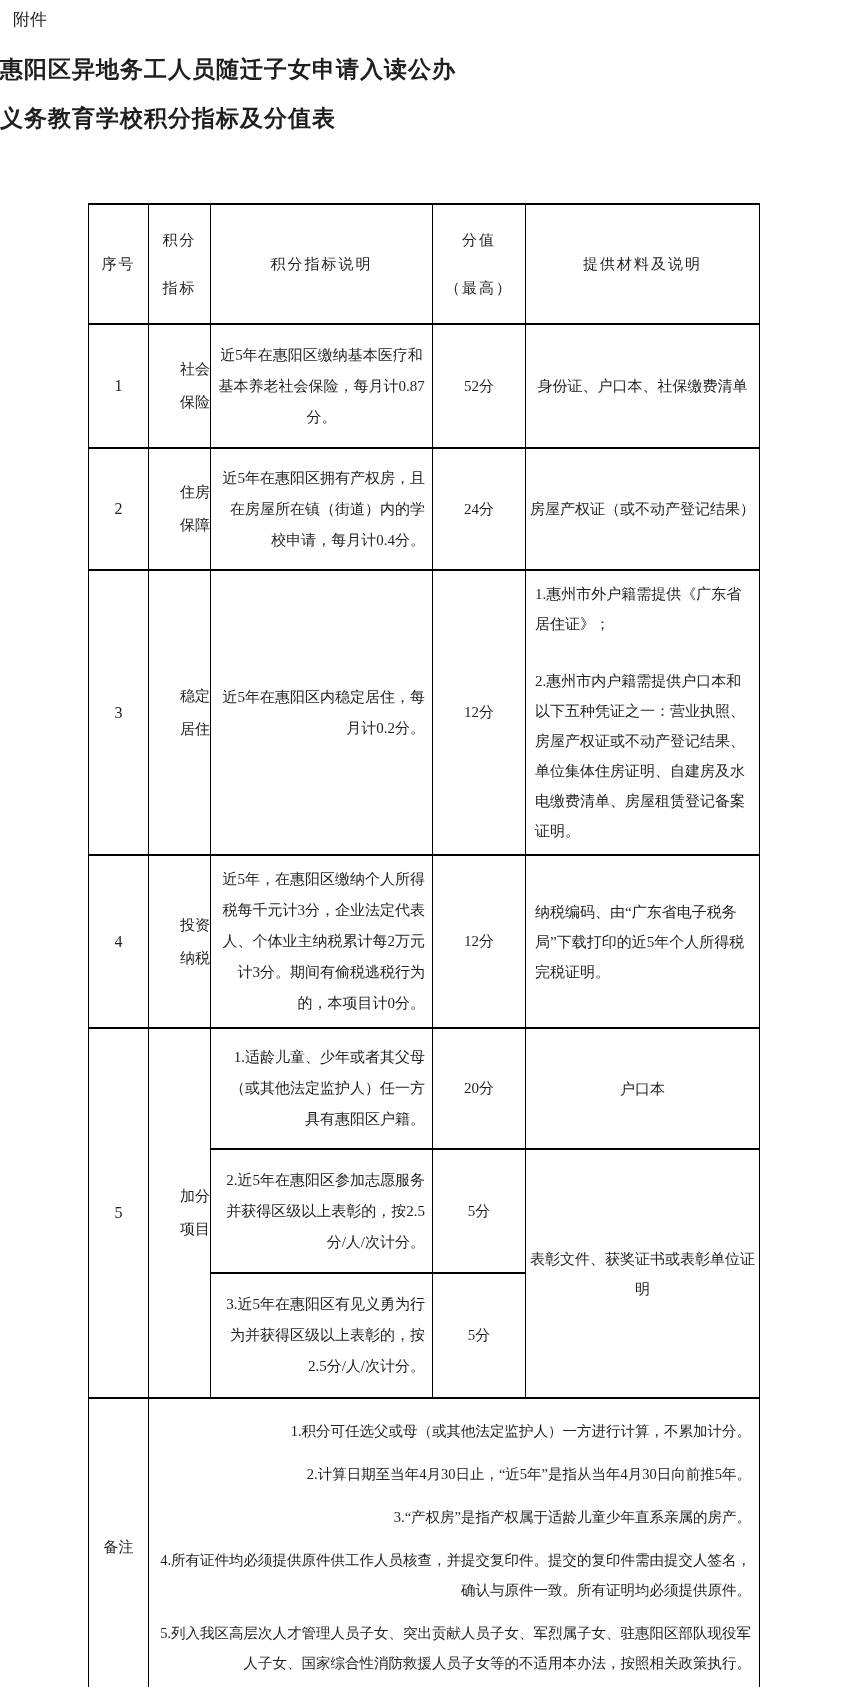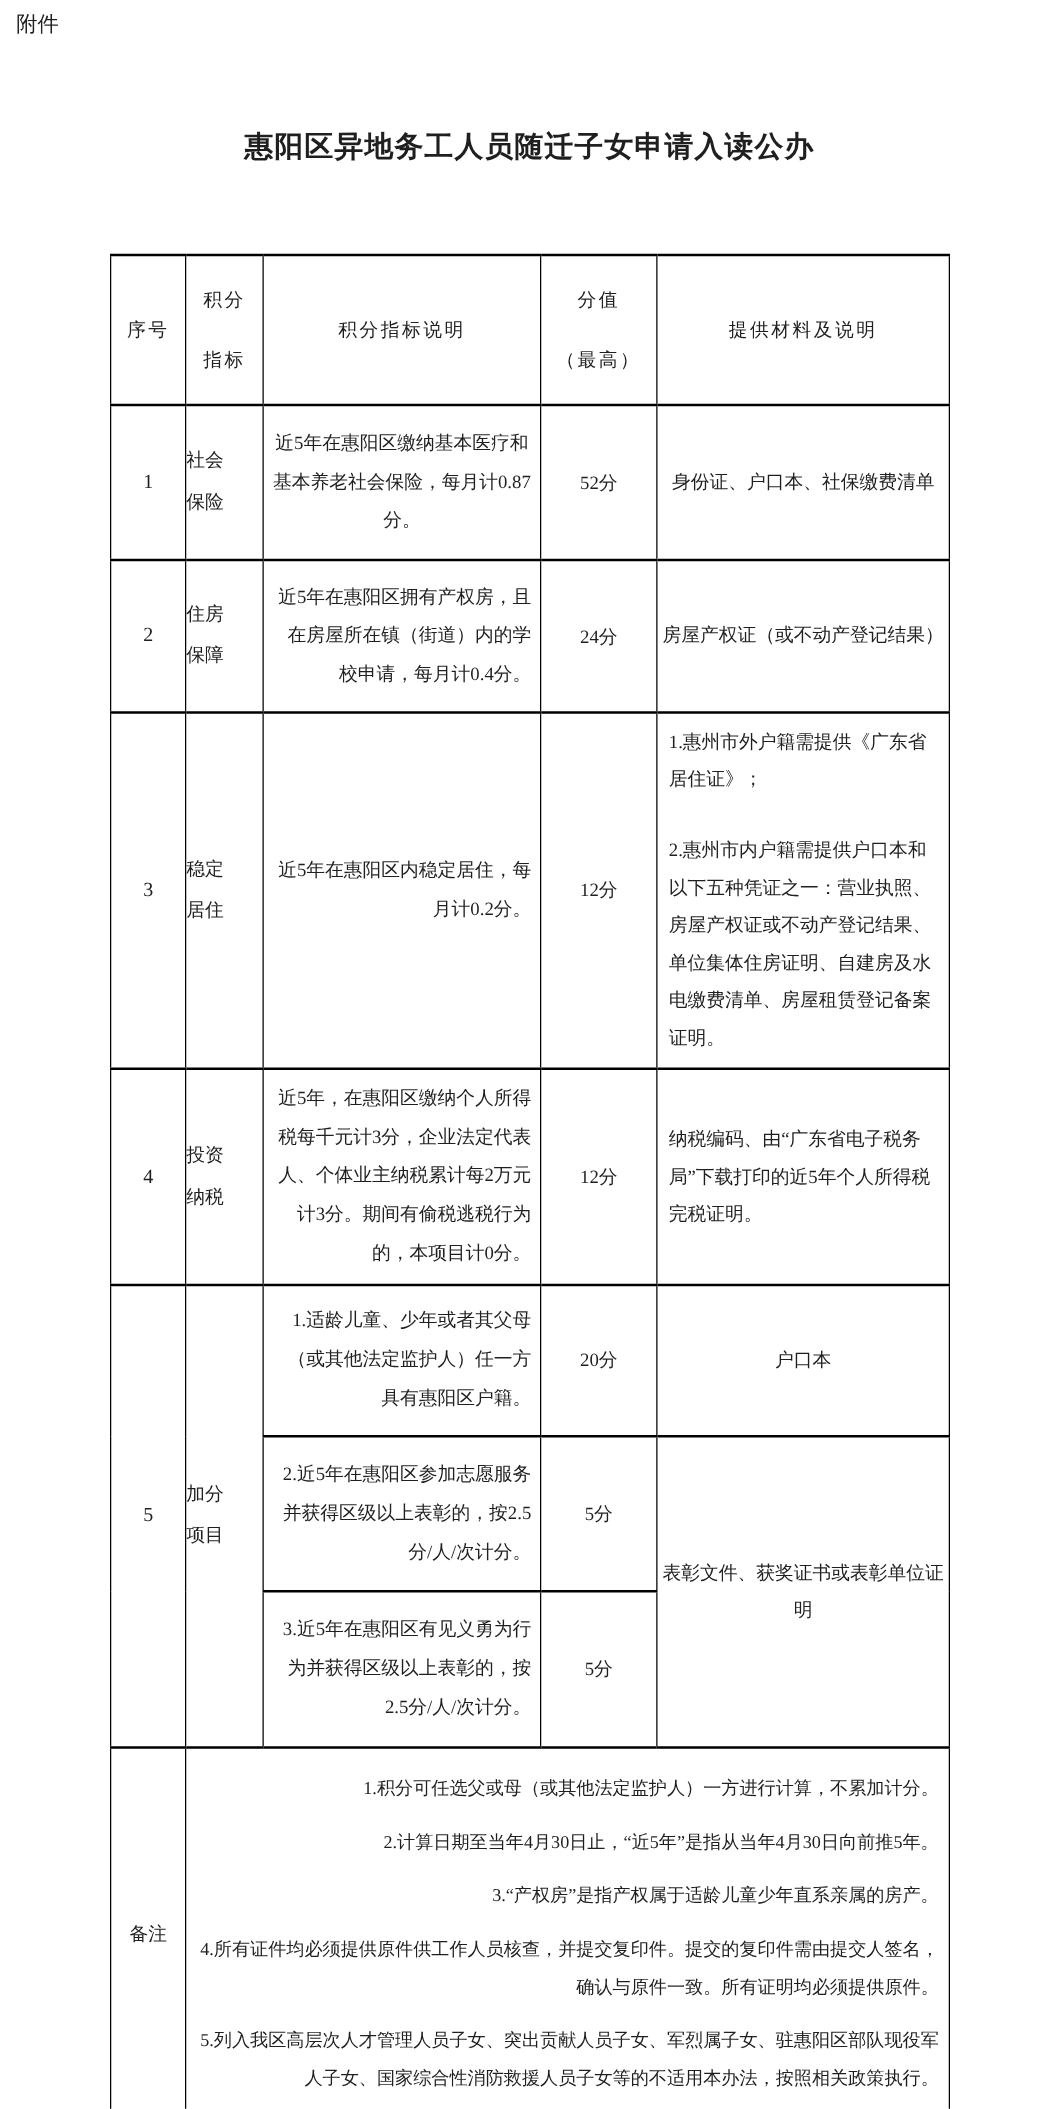--- a/index.html
+++ b/index.html
@@ -15,22 +15,21 @@
     position: absolute;
     top: 8px;
     left: 13px;
     font-size: 17px;
   }
   .title-block {
     position: absolute;
     top: 55px;
     left: 0;
     width: 847px;
-    text-align: center;
-    margin-top: 48px;
+    text-align: left;
   }
   .title-line {
     font-size: 23px;
     font-weight: bold;
     letter-spacing: 1px;
     line-height: 30px;
   }
   .title-line.l2 { margin-top: 19px; }
 
   table.score-table {
@@ -63,21 +62,21 @@
 
   .hd {
     text-align: center;
     letter-spacing: 2px;
     font-size: 15px;
   }
   .hd .bl { display: block; }
   .hd .bl + .bl { margin-top: 29px; }
 
   .seq-cell { text-align: center; font-size: 16px; }
-  .ind-cell { text-align: left; line-height: 33px; }
+  .ind-cell { text-align: right; line-height: 33px; }
   .ind-cell .bl { display: block; }
 
   .desc-cell {
     padding: 6px 7px;
     line-height: 31px;
     text-align: right;
   }
   .desc-cell.ta-c { text-align: center; }
   .score-cell { text-align: center; }
   .mat-center {
@@ -103,20 +102,21 @@
   .remarks-body p { margin: 0 0 13px 0; text-align: right; }
   .remarks-body p:last-child { margin-bottom: 0; }
 </style>
 </head>
 <body>
 
 <div class="attachment">附件</div>
 
 <div class="title-block">
   <div class="title-line l1">惠阳区异地务工人员随迁子女申请入读公办</div>
+  <div class="title-line l2">义务教育学校积分指标及分值表</div>
 </div>
 
 <table class="score-table">
   <colgroup>
     <col style="width:60px">
     <col style="width:62px">
     <col style="width:222px">
     <col style="width:93px">
     <col style="width:234px">
   </colgroup>

